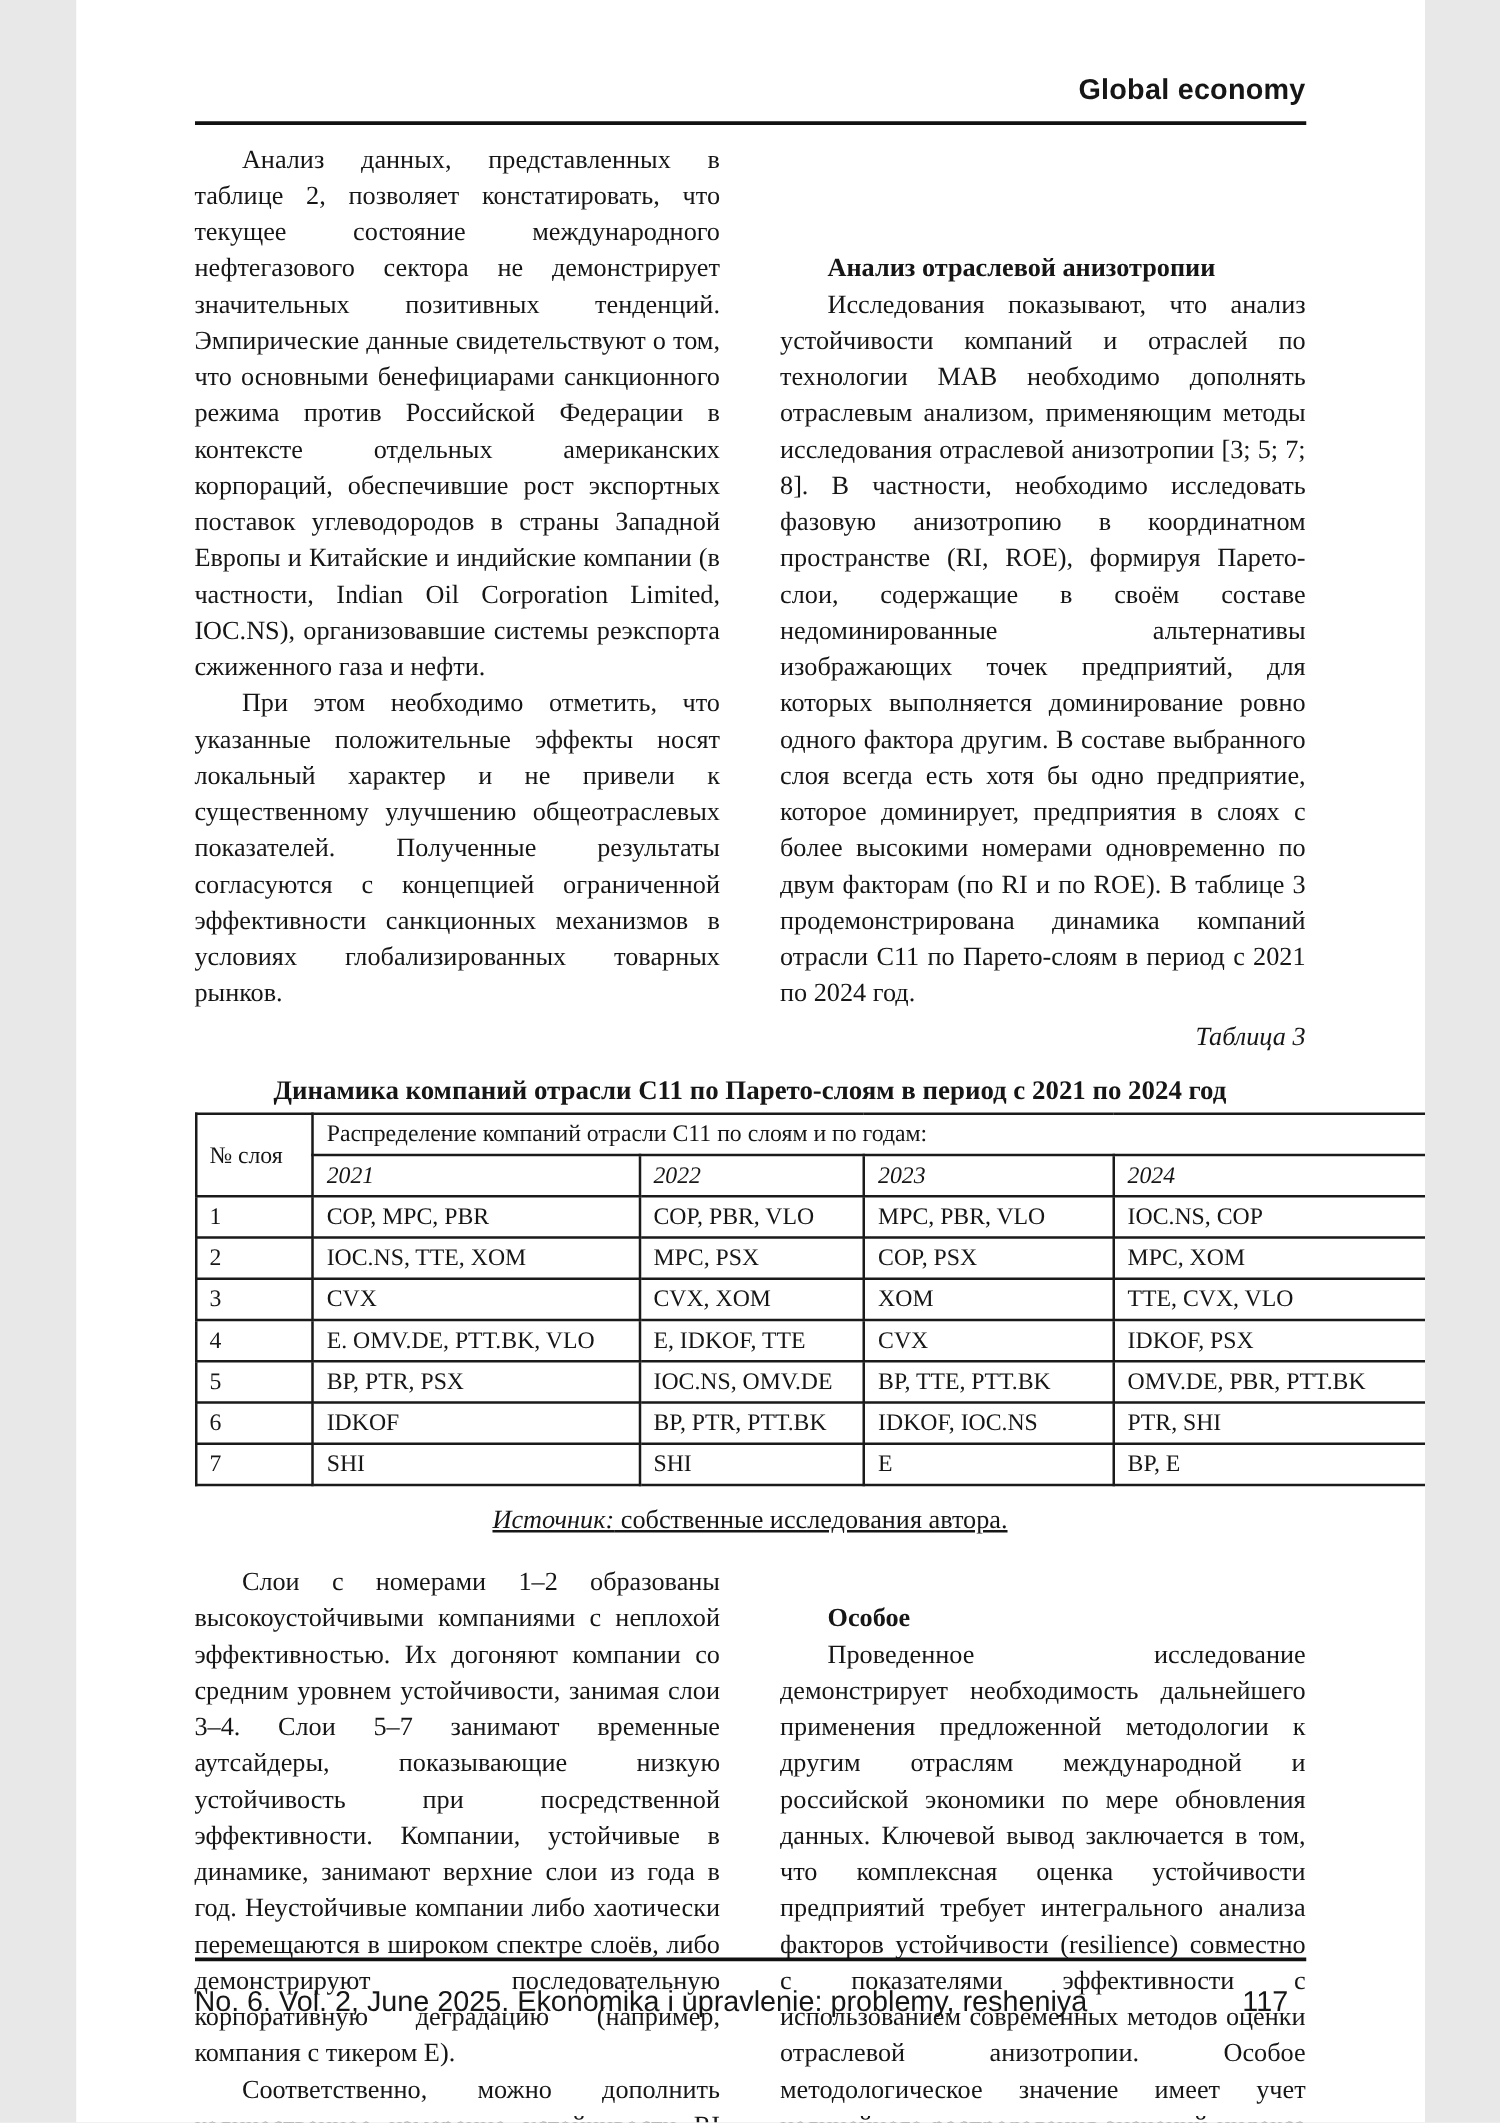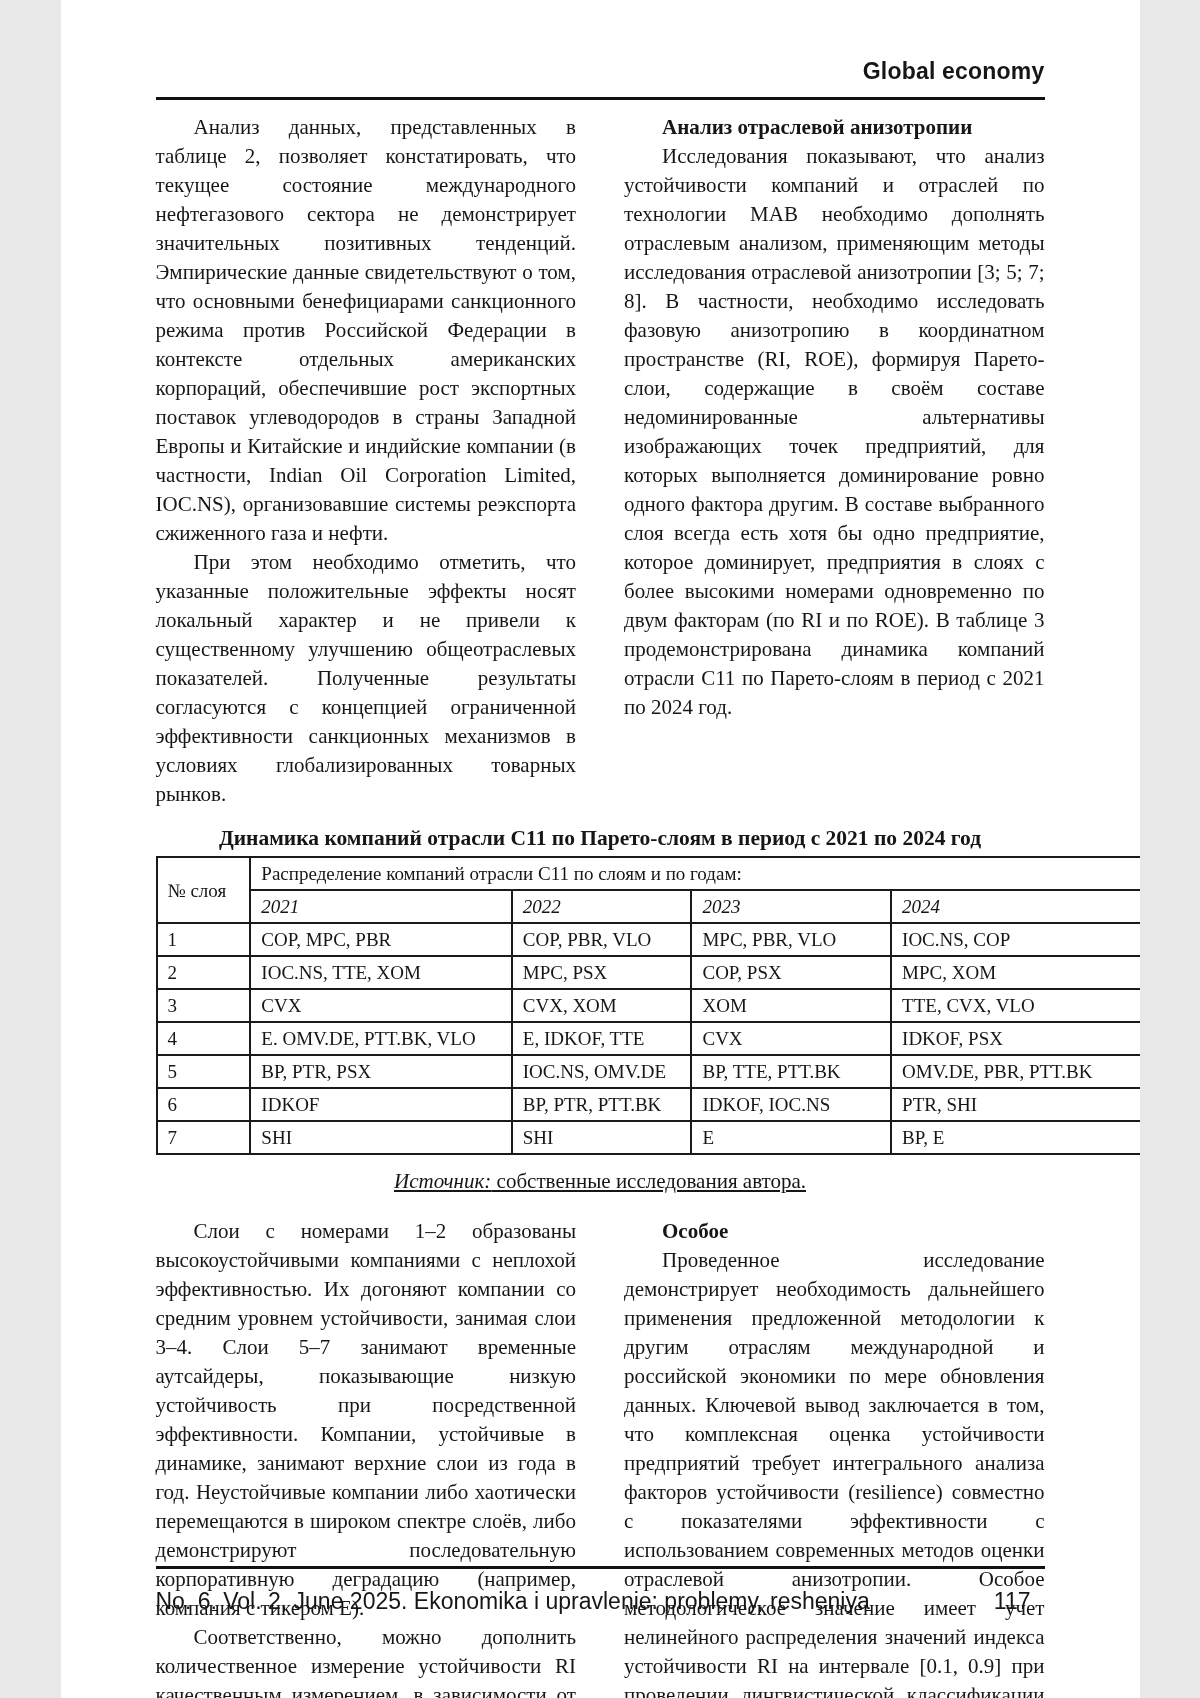--- a/index.html
+++ b/index.html
@@ -28,20 +28,21 @@
   .header-rule {
     margin-top: 12px;
     height: 3px;
     background: #111;
   }
 
   
   .cols {
     display: flex;
     gap: 48px;
+    align-items: flex-end;
   }
   .cols-top { margin-top: 13px; }
   .cols-bottom { margin-top: 22px; }
   .col { width: 481px; }
   .col p {
     margin: 0;
     font-size: 21px;
     line-height: 29px;
     text-align: justify;
     text-indent: 38px;
@@ -141,20 +142,21 @@
       <div class="col">
         <p>Анализ данных, представленных в таблице 2, позволяет констатировать, что текущее состояние международного нефтегазового сектора не демонстрирует значительных позитивных тенденций. Эмпирические данные свидетельствуют о том, что основными бенефициарами санкционного режима против Российской Федерации в контексте отдельных американских корпораций, обеспечившие рост экспортных поставок углеводородов в страны Западной Европы и Китайские и индийские компании (в частности, Indian Oil Corporation Limited, IOC.NS), организовавшие системы реэкспорта сжиженного газа и нефти.</p>
         <p>При этом необходимо отметить, что указанные положительные эффекты носят локальный характер и не привели к существенному улучшению общеотраслевых показателей. Полученные результаты согласуются с концепцией ограниченной эффективности санкционных механизмов в условиях глобализированных товарных рынков.</p>
       </div>
       <div class="col">
         <h3>Анализ отраслевой анизотропии</h3>
         <p>Исследования показывают, что анализ устойчивости компаний и отраслей по технологии MAB необходимо дополнять отраслевым анализом, применяющим методы исследования отраслевой анизотропии [3; 5; 7; 8]. В частности, необходимо исследовать фазовую анизотропию в координатном пространстве (RI, ROE), формируя Парето-слои, содержащие в своём составе недоминированные альтернативы изображающих точек предприятий, для которых выполняется доминирование ровно одного фактора другим. В составе выбранного слоя всегда есть хотя бы одно предприятие, которое доминирует, предприятия в слоях с более высокими номерами одновременно по двум факторам (по RI и по ROE). В таблице 3 продемонстрирована динамика компаний отрасли C11 по Парето-слоям в период с 2021 по 2024 год.</p>
       </div>
     </div>
 
+    <div class="table-label">Таблица 3</div>
     <div class="table-title">Динамика компаний отрасли C11 по Парето-слоям в период с 2021 по 2024 год</div>
 
     <table class="data-table">
       <colgroup>
         <col style="width:94px">
         <col style="width:262px">
         <col style="width:180px">
         <col style="width:200px">
         <col style="width:274px">
       </colgroup>

